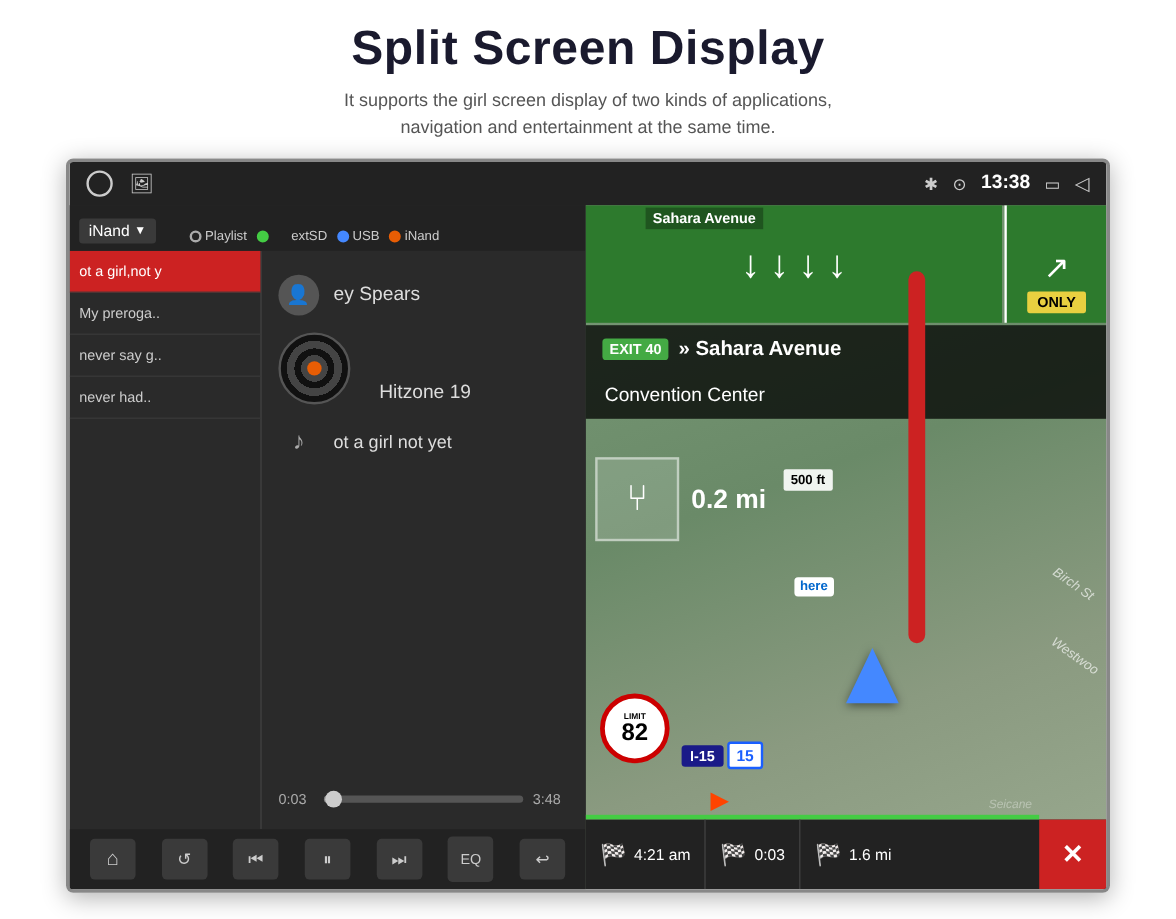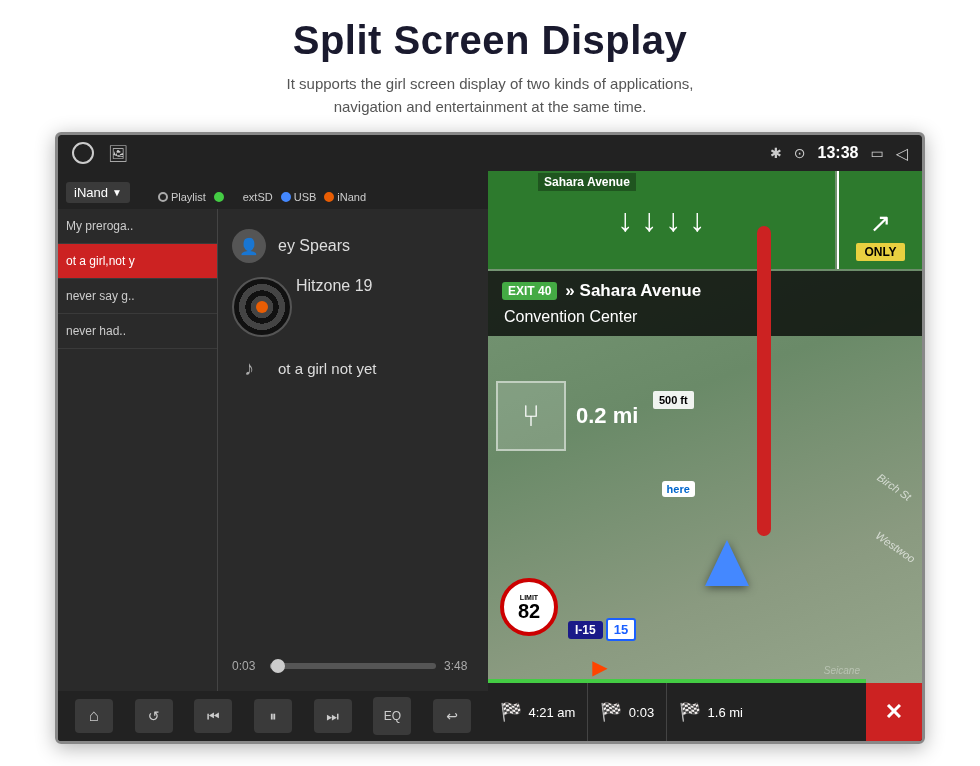--- a/index.html
+++ b/index.html
@@ -68,34 +68,34 @@
           <div style="display:flex; align-items:center; gap:3px; cursor:pointer;">
             <span style="width:10px; height:10px; border-radius:50%; background:#e85d04; border:2px solid #e85d04; display:inline-block;"></span>
             <span style="color:#ccc; font-size:11px;">iNand</span>
           </div>
         </div>
       </div>
 
       <div style="display:flex; flex:1; overflow:hidden;">
 
         <div style="width:160px; background:#2a2a2a; border-right:1px solid #444; flex-shrink:0;">
+          <div style="padding:10px 8px; color:#fff; font-size:12px; border-bottom:1px solid #3a3a3a; cursor:pointer; background:#cc2222;">ot a girl,not y</div>
           <div style="padding:10px 8px; color:#ccc; font-size:12px; border-bottom:1px solid #3a3a3a; cursor:pointer;">My preroga..</div>
-          <div style="padding:10px 8px; color:#fff; font-size:12px; border-bottom:1px solid #3a3a3a; cursor:pointer; background:#cc2222;">ot a girl,not y</div>
           <div style="padding:10px 8px; color:#ccc; font-size:12px; border-bottom:1px solid #3a3a3a; cursor:pointer;">never say g..</div>
           <div style="padding:10px 8px; color:#ccc; font-size:12px; border-bottom:1px solid #3a3a3a; cursor:pointer;">never had..</div>
         </div>
 
         <div style="flex:1; display:flex; flex-direction:column; padding:10px 14px;">
 
           <div style="display:flex; align-items:center; gap:12px; padding:10px 0;">
             <div style="width:34px; height:34px; background:#555; border-radius:50%; display:flex; align-items:center; justify-content:center; color:#bbb; font-size:16px; flex-shrink:0;">👤</div>
             <span style="color:#ddd; font-size:16px;">ey Spears</span>
           </div>
 
-          <div style="display:flex; align-items:flex-start; gap:4px; padding:4px 0;">
+          <div style="display:flex; align-items:flex-end; gap:24px; padding:4px 0;">
             <div style="width:60px; height:60px; background:radial-gradient(circle, #444 28%, #111 28%, #111 42%, #444 42%, #444 58%, #111 58%); border-radius:50%; display:flex; align-items:center; justify-content:center; border:2px solid #555; flex-shrink:0;">
               <div style="width:12px; height:12px; background:#e85d04; border-radius:50%;"></div>
             </div>
             <span style="color:#ddd; font-size:16px;">Hitzone 19</span>
           </div>
 
           <div style="display:flex; align-items:center; gap:12px; padding:10px 0;">
             <div style="width:34px; height:34px; display:flex; align-items:center; justify-content:center; color:#aaa; font-size:20px; flex-shrink:0;">♪</div>
             <span style="color:#ddd; font-size:15px;">ot a girl not yet</span>
           </div>
@@ -145,21 +145,21 @@
           </div>
         </div>
 
         <div style="position:absolute; top:2px; left:50px; color:#fff; font-size:12px; font-weight:bold; background:rgba(0,0,0,0.3); padding:2px 6px;">Sahara Avenue</div>
 
         <div style="position:absolute; top:100px; left:0; right:0; background:rgba(0,0,0,0.75); padding:10px 14px;">
           <div style="display:flex; align-items:center; gap:8px;">
             <span style="background:#44aa44; color:#fff; font-size:12px; font-weight:bold; padding:2px 6px; border-radius:3px;">EXIT 40</span>
             <span style="color:#fff; font-size:17px; font-weight:bold;">» Sahara Avenue</span>
           </div>
-          <div style="color:#fff; font-size:16px; margin-top:7px; margin-left:2px;">Convention Center</div>
+          <div style="color:#fff; font-size:16px; margin-top:20px; margin-left:2px;">Convention Center</div>
         </div>
 
         <div style="position:absolute; top:55px; left:62%; width:14px; height:310px; background:#cc2222; border-radius:7px; z-index:2;"></div>
 
         <div style="position:absolute; top:210px; left:8px; right:8px; display:flex; align-items:center; gap:10px; z-index:3;">
           <div style="width:70px; height:70px; background:rgba(255,255,255,0.15); border:2px solid rgba(255,255,255,0.5); display:flex; align-items:center; justify-content:center; font-size:30px; color:#fff; flex-shrink:0;">⑂</div>
           <div>
             <div style="color:#fff; font-size:22px; font-weight:bold;">0.2 mi</div>
           </div>
         </div>

